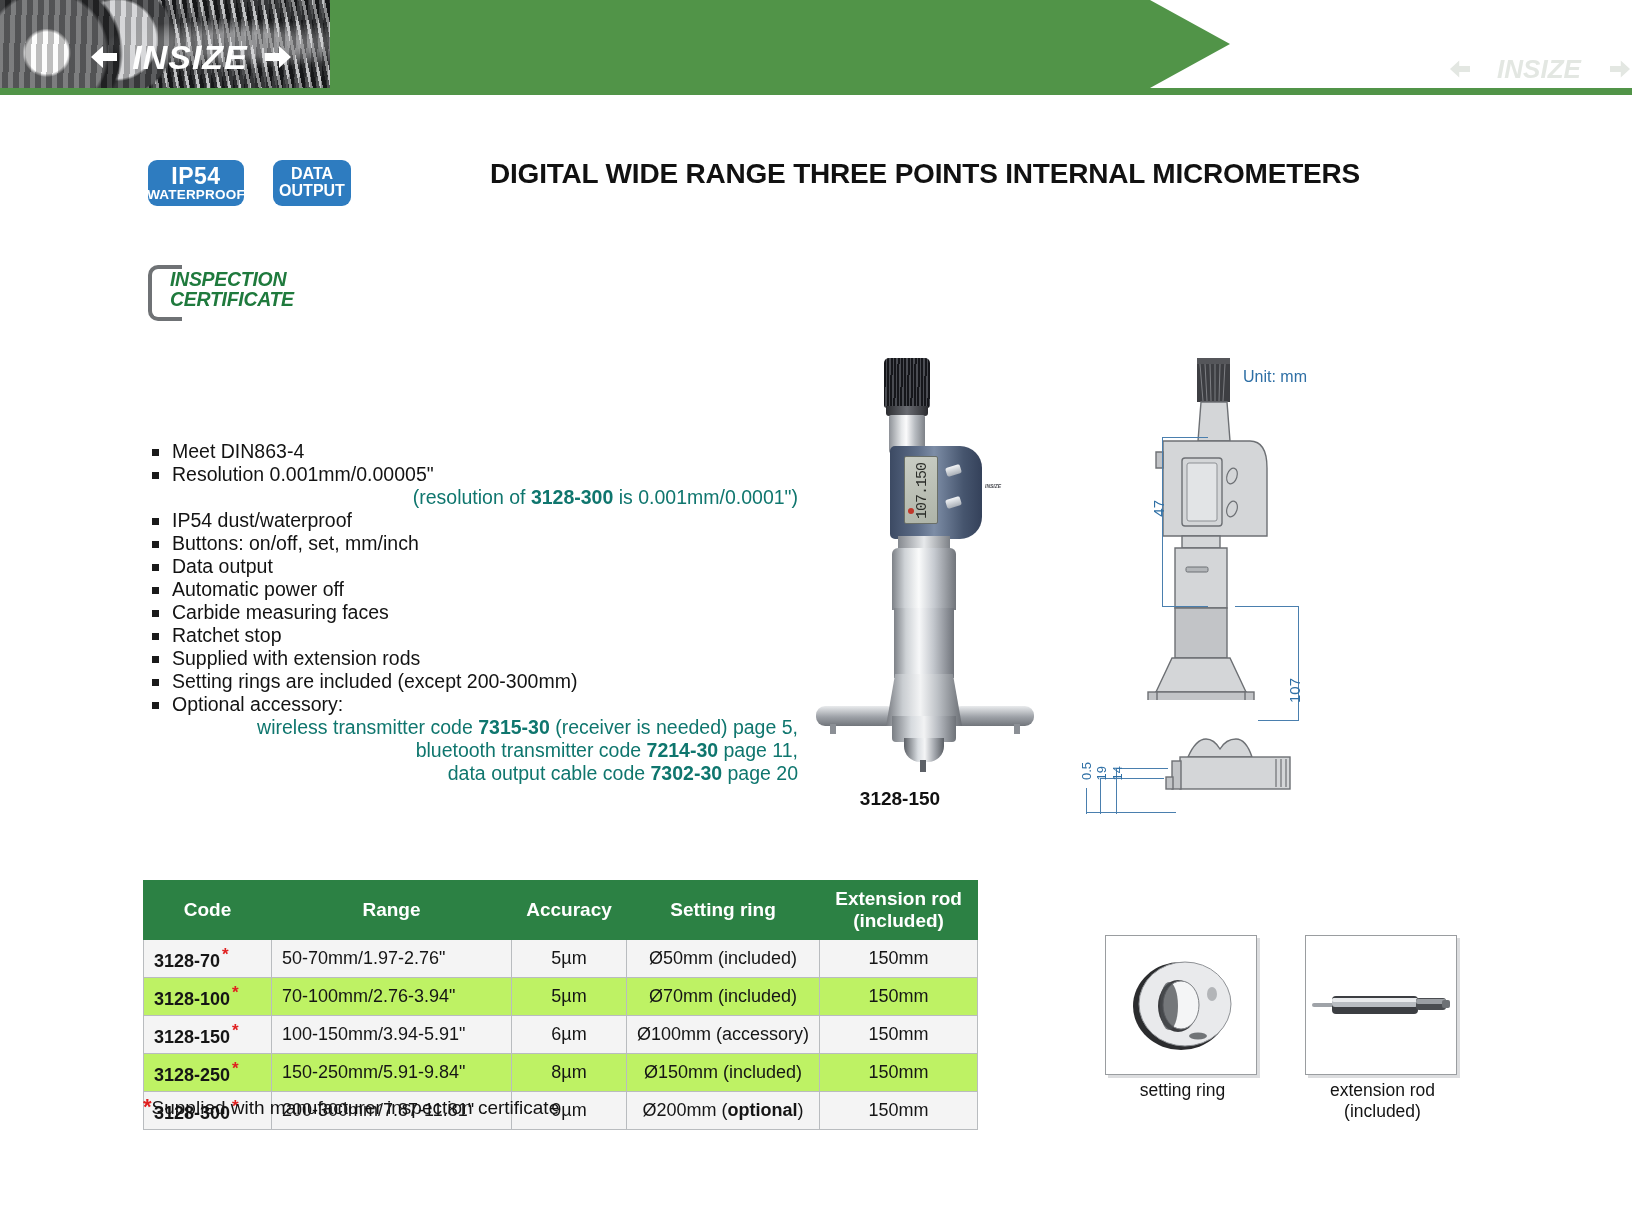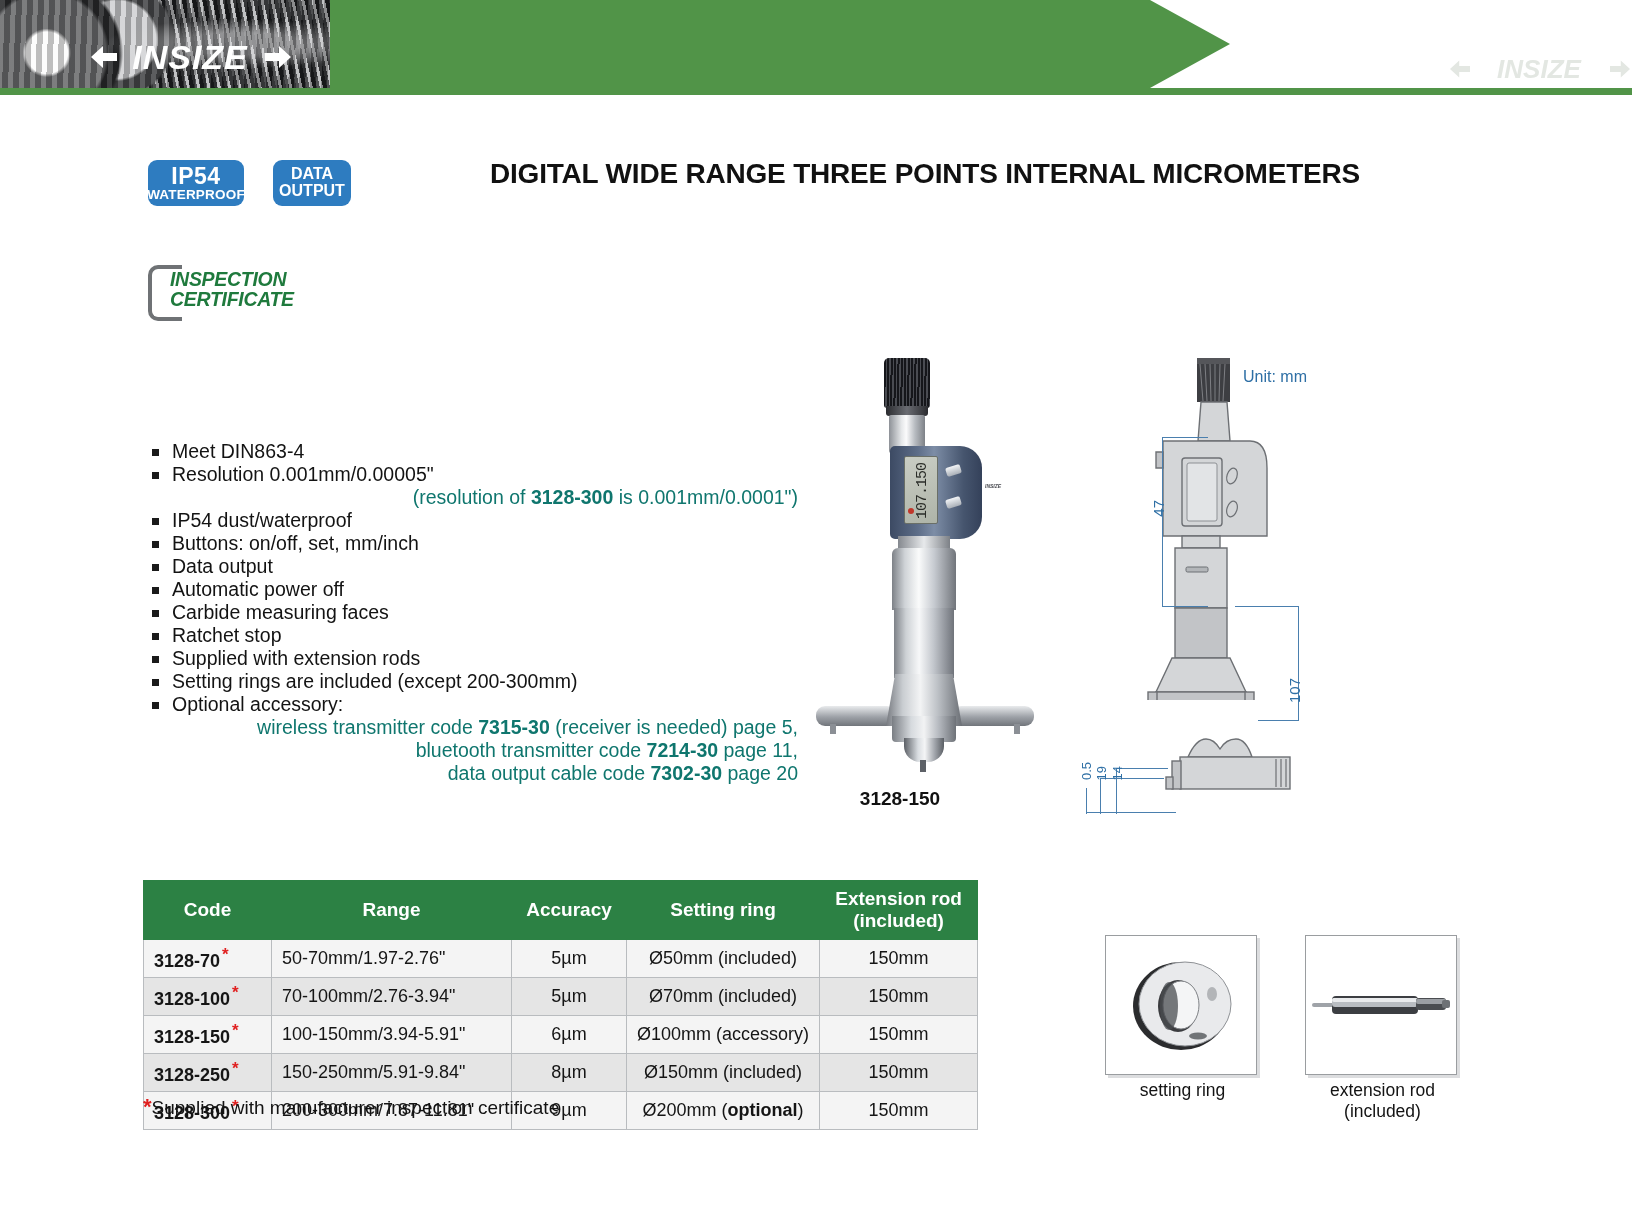--- a/index.html
+++ b/index.html
@@ -156,21 +156,21 @@
   .tbl { position:absolute; left:143px; top:880px; border-collapse:collapse; }
   .tbl th {
     background:#2c8144; color:#fff; font-size:19px; font-weight:bold;
     padding:7px 10px; border:1px solid #2c8144; text-align:center;
     vertical-align:middle;
   }
   .tbl td {
     font-size:18px; color:#151515; padding:5px 10px; border:1px solid #b9bcbf;
     background:#f4f4f4; text-align:center; white-space:nowrap;
   }
-  .tbl tr.alt td { background:#e5e5e5; }
+  .tbl tr.alt td { background:#bef264; }
   .tbl td.code { font-weight:bold; text-align:left; position:relative; padding-right:24px; }
   .tbl td.range { text-align:left; }
   .tbl td.ring { text-align:center; }
   .ast { color:#e02020; font-weight:bold; font-size:17px; vertical-align:super; margin-left:2px; }
   th.c-code{ width:128px; } th.c-range{ width:240px; } th.c-acc{ width:115px; text-align:center; }
   th.c-ring{ width:188px; text-align:center; } th.c-rod{ width:158px; text-align:center; }
   .footnote {
     position:absolute; left:143px; top:1094px; font-size:19px; color:#131313;
   }
   .footnote .ast2 { color:#e02020; font-weight:bold; font-size:22px; }

